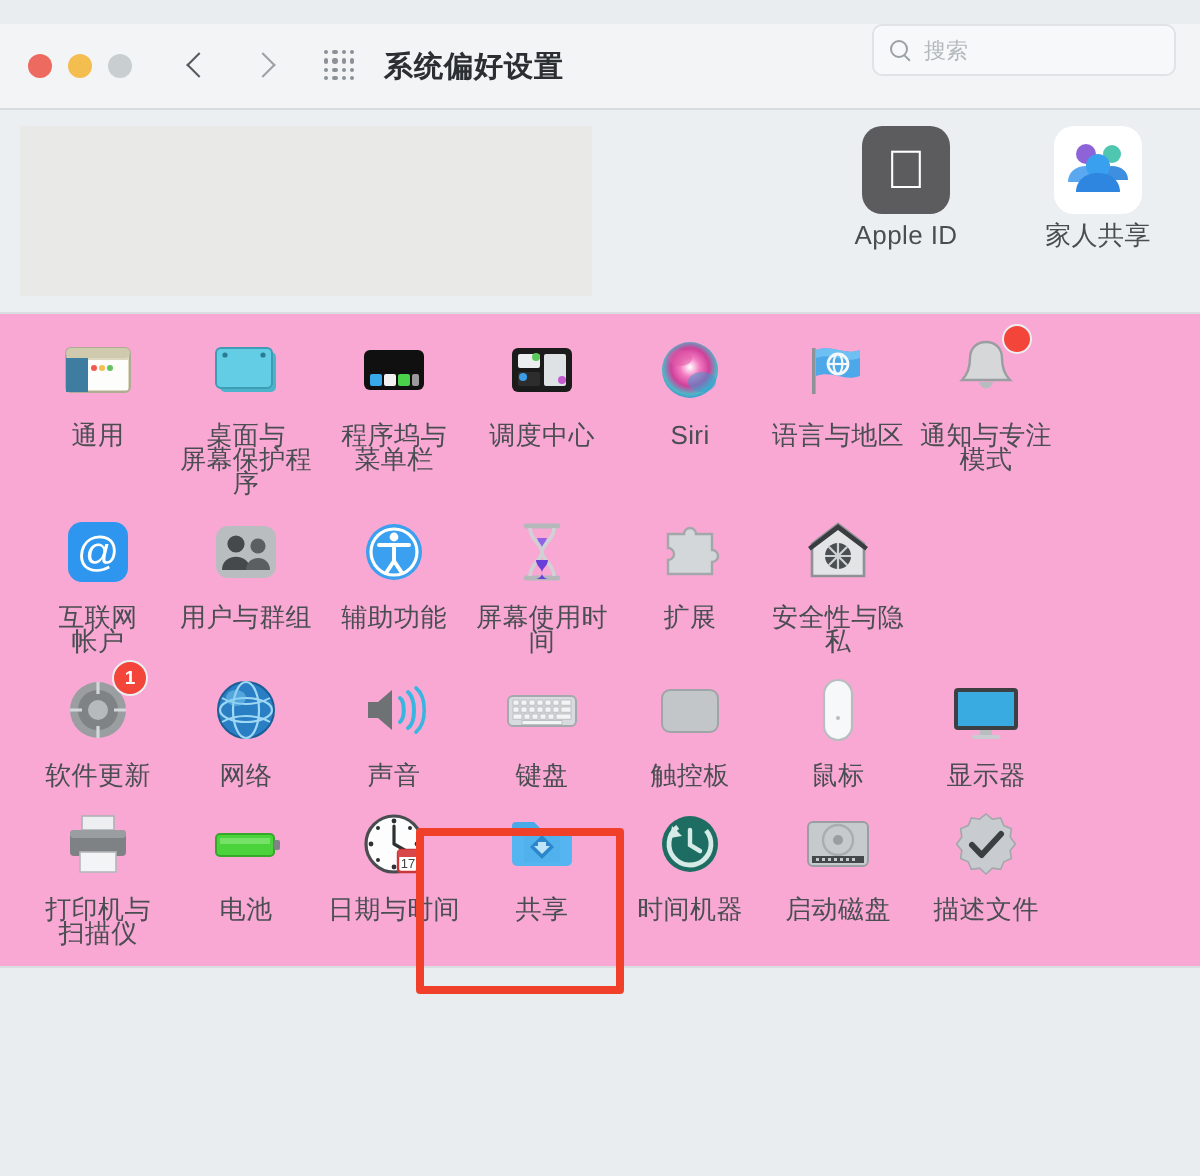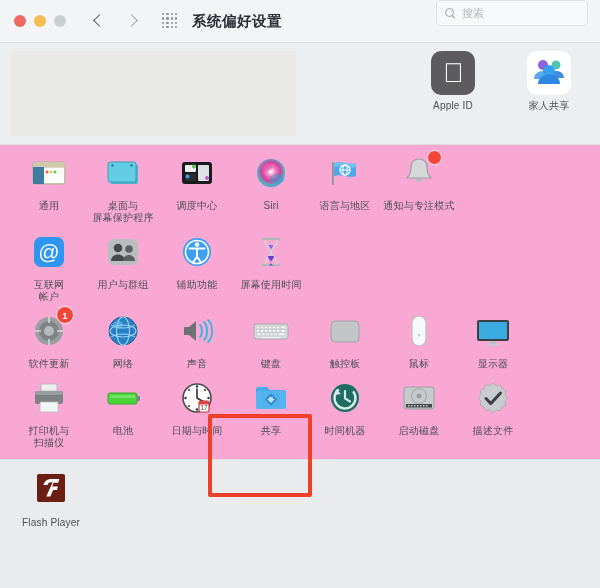--- a/index.html
+++ b/index.html
@@ -8,21 +8,21 @@
     font-family:"Liberation Sans","DejaVu Sans",sans-serif;
     background:#eceff1;
     -webkit-font-smoothing:antialiased;
   }
   .window{width:600px;height:588px;position:relative;background:#e9edf0;display:flex;flex-direction:column;}
 
   
   .titlebar{
     height:42px;flex:0 0 42px;background:#f2f4f6;
     border-bottom:1px solid #d8dcdf;
-    display:flex;align-items:center;position:relative;
+    display:flex;align-items:center;position:relative;margin-top:12px;
   }
   .traffic{display:flex;gap:8px;margin-left:14px;}
   .dot{width:12px;height:12px;border-radius:50%;}
   .dot.red{background:#ec6a5f;}
   .dot.yellow{background:#f4bd50;}
   .dot.gray{background:#c9ced1;}
   .navbtns{display:flex;gap:20px;margin-left:26px;}
   .chev{width:13px;height:13px;position:relative;}
   .chev:before{
     content:"";position:absolute;left:2px;top:1px;width:8px;height:8px;
@@ -45,21 +45,21 @@
   .search .mag:after{content:"";position:absolute;left:7px;top:7px;width:4px;height:1.3px;
     background:#9aa0a4;transform:rotate(45deg);transform-origin:left center;}
   .search span{margin-left:6px;font-size:11px;color:#b3b8bc;}
   .divider{height:1px;background:#d9dde0;}
   .topsection{height:101px;position:relative;background:#eceff1;}
   .blankpanel{position:absolute;left:10px;top:8px;width:286px;height:85px;background:#e9e9e8;}
   .appleid-row{position:absolute;right:14px;top:8px;display:flex;gap:22px;}
 
   .tile{width:74px;display:flex;flex-direction:column;align-items:center;cursor:default;}
   .tile .ic{width:44px;height:44px;position:relative;margin-bottom:5px;}
-  .tile .lbl{font-size:10px;line-height:12px;color:#4a4e52;text-align:center;letter-spacing:.2px;}
+  .tile .lbl{font-size:13px;line-height:12px;color:#4a4e52;text-align:center;letter-spacing:.2px;}
 
   .gridsection{background:#f9a8d4;padding:6px 12px 4px 12px;}
   .grow{display:flex;justify-content:flex-start;}
   .grow .tile{width:74px;margin:0 0 6px 0;}
   .grow .cell{width:74px;display:flex;justify-content:center;}
 
   .flashsection{background:#e9ebec;padding:8px 0 0 0;flex:1;}
   .flashsection .tile{margin-left:14px;align-items:center;width:74px;}
 
   
@@ -185,20 +185,35 @@
             <rect x="7" y="11" width="28" height="20" rx="2.5" fill="#62cde4" stroke="#3e9cb5"></rect>
             <circle cx="11.5" cy="14.5" r="1.3" fill="#2b7c93"></circle>
             <circle cx="30.5" cy="14.5" r="1.3" fill="#2b7c93"></circle>
           </svg>
         </div>
         <div class="lbl" style="white-space:pre-line">桌面与
 屏幕保护程序</div>
       </div>
         </div>
 
+      <div class="cell">
+          <div class="tile">
+        <div class="ic">
+          <svg width="44" height="44" viewBox="0 0 44 44">
+            <rect x="7" y="12" width="30" height="20" rx="3" fill="#101010"></rect>
+            <rect x="10" y="24" width="6" height="6" rx="1" fill="#37a9e8"></rect>
+            <rect x="17" y="24" width="6" height="6" rx="1" fill="#f2f2f2"></rect>
+            <rect x="24" y="24" width="6" height="6" rx="1" fill="#4ad04a"></rect>
+            <rect x="31" y="24" width="3.5" height="6" rx="1" fill="#9a9a9a"></rect>
+          </svg>
+        </div>
+        <div class="lbl" style="white-space:pre-line">程序坞与
+菜单栏</div>
+      </div>
+        </div>
 
       <div class="cell">
           <div class="tile">
         <div class="ic">
           <svg width="44" height="44" viewBox="0 0 44 44">
             <rect x="7" y="11" width="30" height="22" rx="3" fill="#1b1b1b"></rect>
             <rect x="10" y="14" width="11" height="7" rx="1" fill="#eceef0"></rect>
             <rect x="23" y="14" width="11" height="16" rx="1" fill="#dfe2e5"></rect>
             <rect x="10" y="23" width="11" height="7" rx="1" fill="#2d2d2d"></rect>
             <circle cx="19" cy="15.5" r="2" fill="#5cc95c"></circle>
@@ -316,21 +331,44 @@
             <path d="M14 9h16M14 35h16" stroke="#b4b8bb" stroke-width="2.4" stroke-linecap="round"></path>
             <path d="M16 10c0 6 6 8 6 12s-6 6-6 12M28 10c0 6-6 8-6 12s6 6 6 12" fill="none" stroke="#cfd2d4" stroke-width="1.8"></path>
             <path d="M19 26c0 3 3 4 3 6.5 0 2.5-3 3-3 3h6s-3-.5-3-3c0-2.5 3-3.5 3-6.5z" fill="#6a3fd8"></path>
             <path d="M19.5 15c.8 2.6 2.5 3.4 2.5 5 0-1.6 1.7-2.4 2.5-5z" fill="#8f63e8"></path>
           </svg>
         </div>
         <div class="lbl">屏幕使用时间</div>
       </div>
         </div>
 
-
+      <div class="cell">
+          <div class="tile">
+        <div class="ic">
+          <svg width="44" height="44" viewBox="0 0 44 44">
+            <path d="M11 13h8a3 3 0 116 0h8v8a3 3 0 110 6v6H11v-7a3 3 0 100-6z" fill="#d4d7d9" stroke="#a3a7aa" stroke-width="1.2"></path>
+          </svg>
+        </div>
+        <div class="lbl">扩展</div>
+      </div>
+        </div>
+
+      <div class="cell">
+          <div class="tile">
+        <div class="ic">
+          <svg width="44" height="44" viewBox="0 0 44 44">
+            <path d="M22 8L9 18v16h26V18z" fill="#e2e4e6" stroke="#8e9295" stroke-width="1.3"></path>
+            <path d="M22 8L7 19.5l1.4 1.8L22 11l13.6 10.3 1.4-1.8z" fill="#3a3d40"></path>
+            <circle cx="22" cy="24" r="6.5" fill="#4b4e51"></circle>
+            <path d="M22 17.5v13M15.5 24h13M17.4 19.4l9.2 9.2M26.6 19.4l-9.2 9.2" stroke="#cfd2d4" stroke-width="1.1"></path>
+          </svg>
+        </div>
+        <div class="lbl">安全性与隐私</div>
+      </div>
+        </div>
 
       <div class="cell"></div>
     </div>
 
     <div class="grow">
 
       <div class="cell">
           <div class="tile">
         <div class="ic">
           <svg width="44" height="44" viewBox="0 0 44 44">
@@ -568,27 +606,16 @@
       </div>
         </div>
 
       <div class="cell"></div>
     </div>
 
   </div>
 
   <div class="divider"></div>
 
-  <div class="flashsection">
-    <div class="tile">
-      <div class="ic">
-        <svg width="44" height="44" viewBox="0 0 44 44">
-          <rect x="8" y="6" width="28" height="28" rx="2" fill="#6b1f12"></rect>
-          <path d="M26 11c-5.5 0-8.5 3-9 6.5h4.5c.4-2 1.6-3 3.5-3h2l-7 15.5h4.5l3-7h4l1.3-4H26.5L28 15h5l1.2-4z" fill="#fff" transform="translate(-3,0) scale(.92) translate(2,1)"></path>
-        </svg>
-      </div>
-      <div class="lbl">Flash Player</div>
-    </div>
-  </div>
 
   <div class="highlight" style="left:208px;top:414px;width:104px;height:83px;"></div>
 
 </div>
 
 </body></html>

